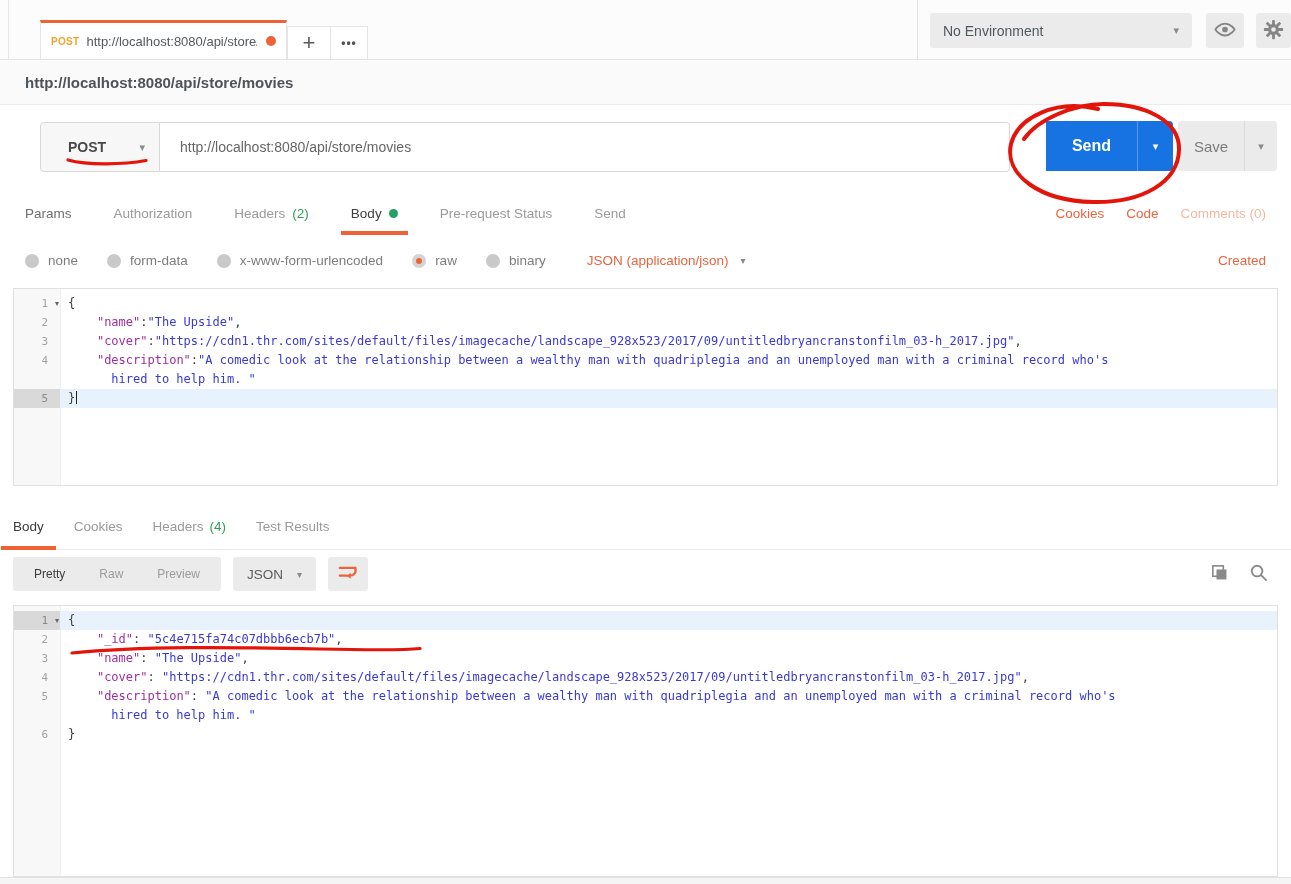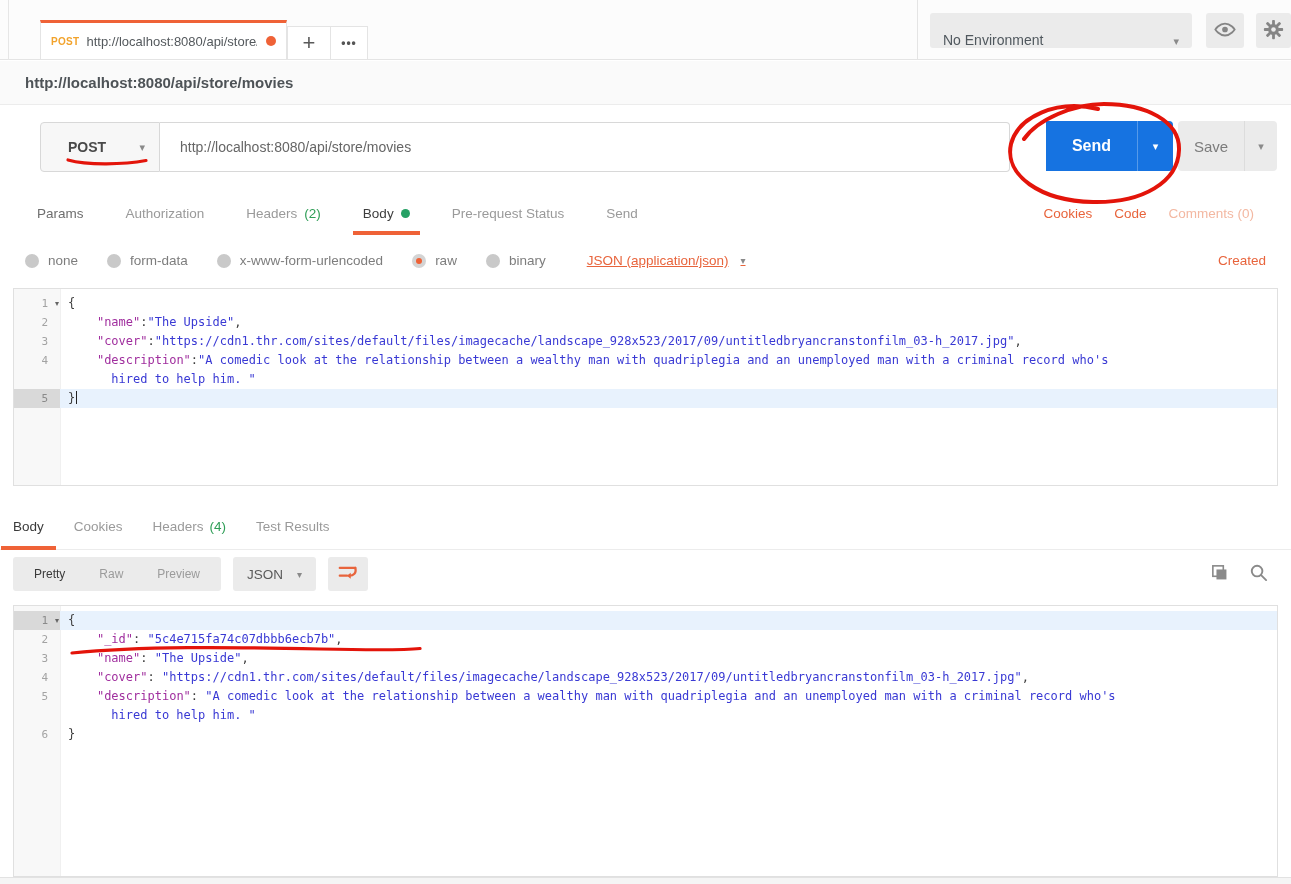--- a/index.html
+++ b/index.html
@@ -14,21 +14,21 @@
   .tabstrip { position:absolute; left:40px; bottom:0; display:flex; align-items:flex-end; }
   .tab { background:#fff; border:1px solid #e4e4e4; border-bottom:none; display:flex; align-items:center; }
   .tab.active { width:247px; height:39px; border-top:3px solid #ef6237; padding:0 10px; gap:7px; }
   .tab-method { color:#f2a32c; font-size:10px; font-weight:bold; letter-spacing:.3px; }
   .tab-url { color:#54595d; font-size:13px; white-space:nowrap; overflow:hidden; }
   .tab-dot { width:10px; height:10px; border-radius:50%; background:#ef6237; flex:none; margin-left:2px; }
   .tab.small { width:44px; height:33px; justify-content:center; color:#5a5a5a; font-size:22px; font-weight:300; }
   .tab.dots { width:38px; margin-left:-1px; font-size:12px; letter-spacing:1px; font-weight:bold; color:#555; }
   .env-divider { position:absolute; left:917px; top:0; height:60px; width:1px; background:#e4e4e4; }
   .env-select { position:absolute; left:930px; top:13px; width:262px; height:35px; background:#ebebeb;
-                border-radius:3px; display:flex; align-items:flex-end; padding:0 13px; color:#50585e; font-size:14px; }
+                border-radius:3px; display:flex; align-items:center; padding:0 13px; color:#50585e; font-size:14px; }
   .chev { color:#8a8a8a; font-size:11px; }
   .env-select .chev { margin-left:auto; }
   .icon-btn { position:absolute; top:13px; height:35px; background:#ebebeb; border-radius:3px;
               display:flex; align-items:center; justify-content:center; border:none; cursor:pointer; }
   .eye-btn { left:1206px; width:38px; }
   .gear-btn { left:1256px; width:35px; }
 
   
   .urlbar { position:absolute; top:61px; left:0; right:0; height:44px; background:#fafafa;
             border-bottom:1px solid #ececec; display:flex; align-items:center; padding-left:25px; }
@@ -48,39 +48,39 @@
                display:flex; align-items:center; justify-content:center;margin-left:8px; }
   .send-caret { width:36px; background:#1673e1; border-left:1px solid rgba(255,255,255,.28); color:#fff;
                 display:flex; align-items:center; justify-content:center; font-size:11px; }
   .save-group { position:absolute; left:1178px; top:16px; height:50px; display:flex; border-radius:4px;
                 overflow:hidden; background:#ebebeb; }
   .save-main { width:66px; color:#7c7c7c; font-size:15px; display:flex; align-items:center; justify-content:center; }
   .save-caret { width:33px; border-left:1px solid #dcdcdc; color:#8a8a8a; display:flex; align-items:center;
                 justify-content:center; font-size:11px; }
 
   
-  .req-tabs { position:absolute; top:190px; left:0; right:0; height:47px; display:flex; align-items:stretch; padding:0 37px; }
+  .req-tabs { position:absolute; top:190px; left:0; right:0; height:47px; display:flex; align-items:stretch; padding:0 25px; }
   .rtab { display:flex; align-items:center; margin-right:42px; font-size:13.5px; color:#9a9a9a; position:relative; gap:7px; }
   .rtab.dark { color:#6e6e6e; }
   .rtab.active { color:#3d3d3d; }
   .rtab.active::after { content:""; position:absolute; left:-10px; right:-10px; bottom:2px; height:4px; background:#ef6237; }
   .cnt { color:#2f9e57; }
   .body-dot { width:9px; height:9px; border-radius:50%; background:#26a165; }
   .req-tabs-right { margin-left:auto; display:flex; gap:22px; align-items:center; font-size:13.5px; }
   .lnk { color:#e8643c; }
   .lnk.muted { color:#f3b8a2; }
 
   
   .body-type { position:absolute; top:237px; left:0; right:0; height:47px; display:flex; align-items:center; padding:0 25px; }
   .radio { display:flex; align-items:center; gap:9px; margin-right:29px; color:#7d7d7d; font-size:13.5px; }
   .rdot { width:14px; height:14px; border-radius:50%; background:#c9c9c9; position:relative; flex:none; }
   .radio.sel .rdot { background:#d4d4d4; }
   .radio.sel .rdot::after { content:""; position:absolute; left:4px; top:4px; width:6px; height:6px;
                             border-radius:50%; background:#ef6237; }
-  .ct-select { display:flex; align-items:center; gap:12px; color:#e8643c; font-size:13.5px; margin-left:12px;text-decoration:underline; }
+  .ct-select { display:flex; align-items:center; gap:12px; color:#e8643c; font-size:13.5px; margin-left:12px; }
   .ct-select .chev { font-size:10px; }
   .beautify { margin-left:auto; color:#e8643c; font-size:13.5px; }
 
   
   .editor { position:absolute; left:13px; right:13px; border:1px solid #e0e0e0; background:#fff;
             font-family:"DejaVu Sans Mono", monospace; font-size:12px; }
   .editor::before { content:""; position:absolute; left:0; top:0; bottom:0; width:46px; background:#f8f8f8;
                     border-right:1px solid #f0f0f0; }
   .editor.request { top:288px; height:198px; }
   .editor.response { top:605px; height:272px; }

